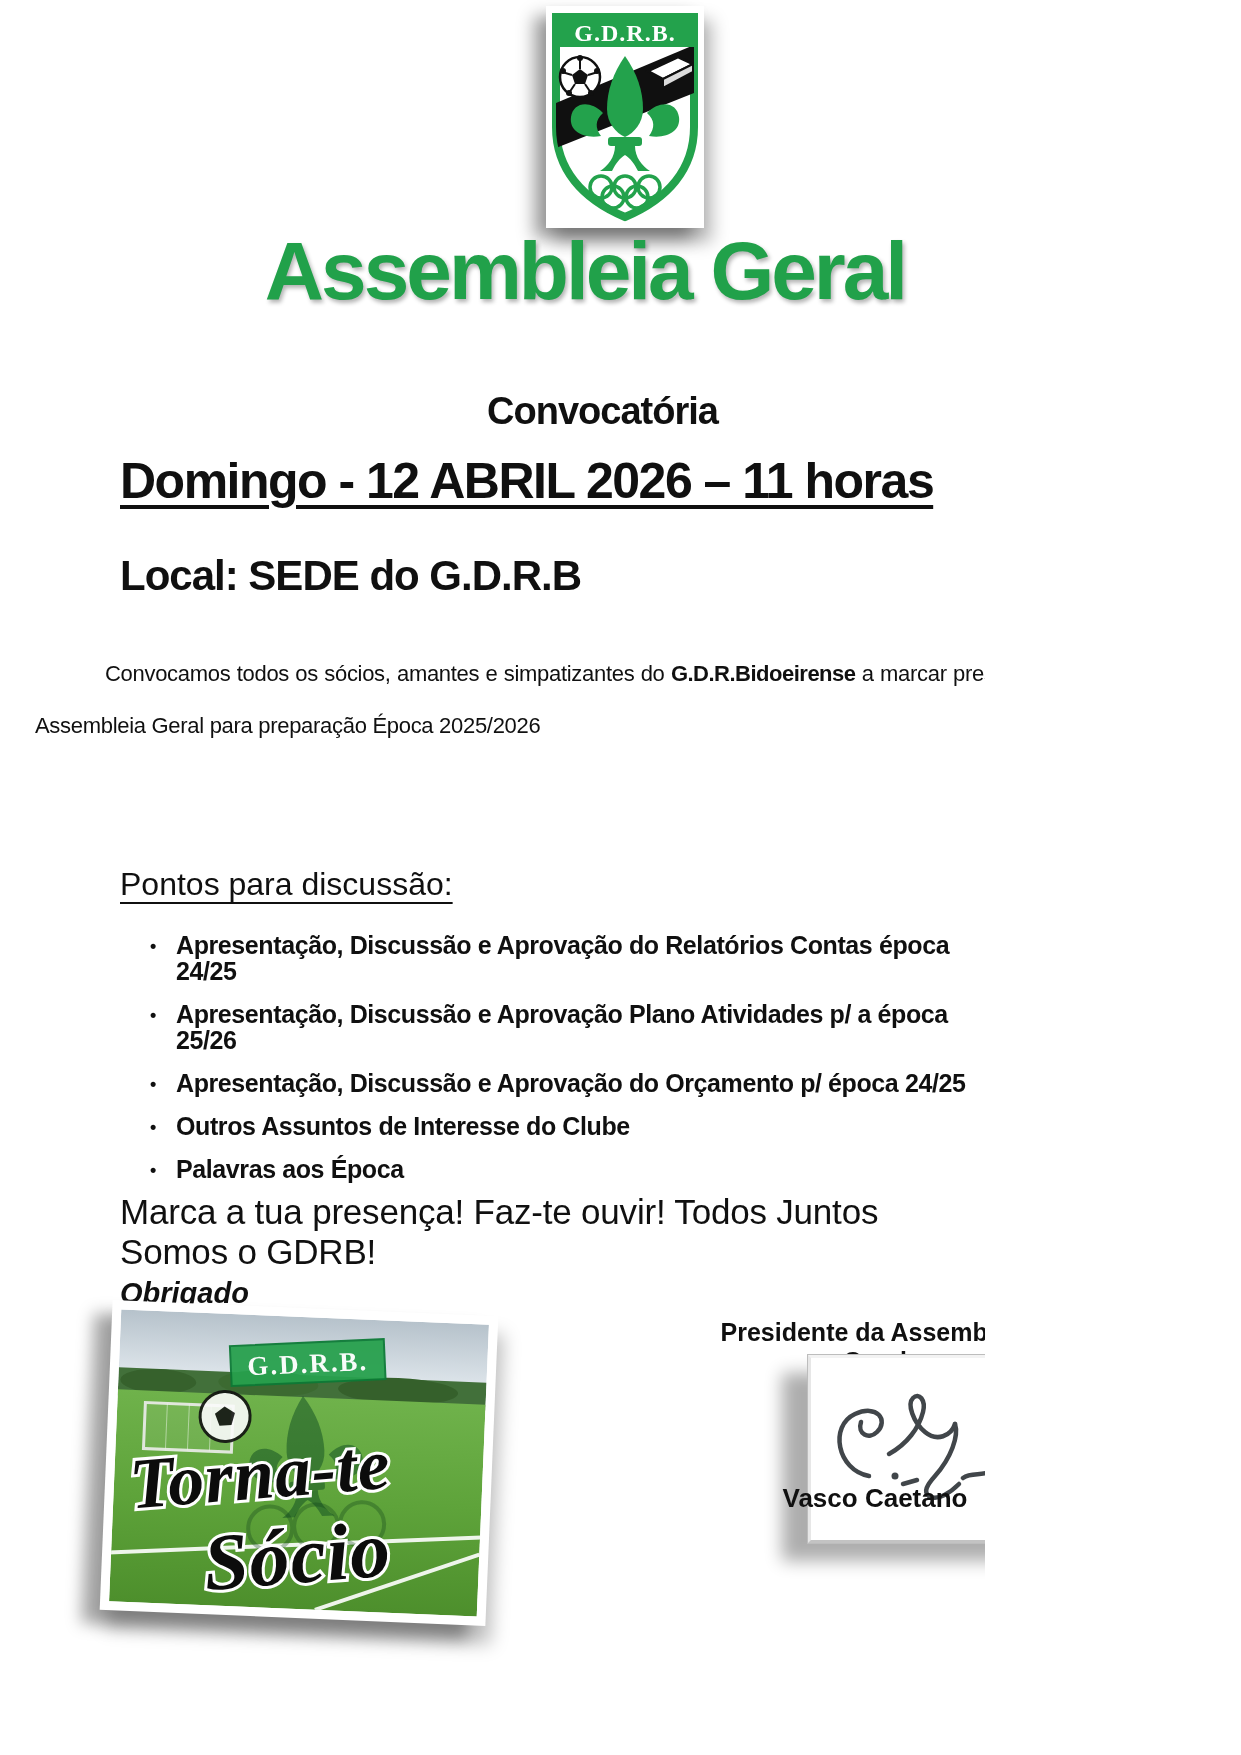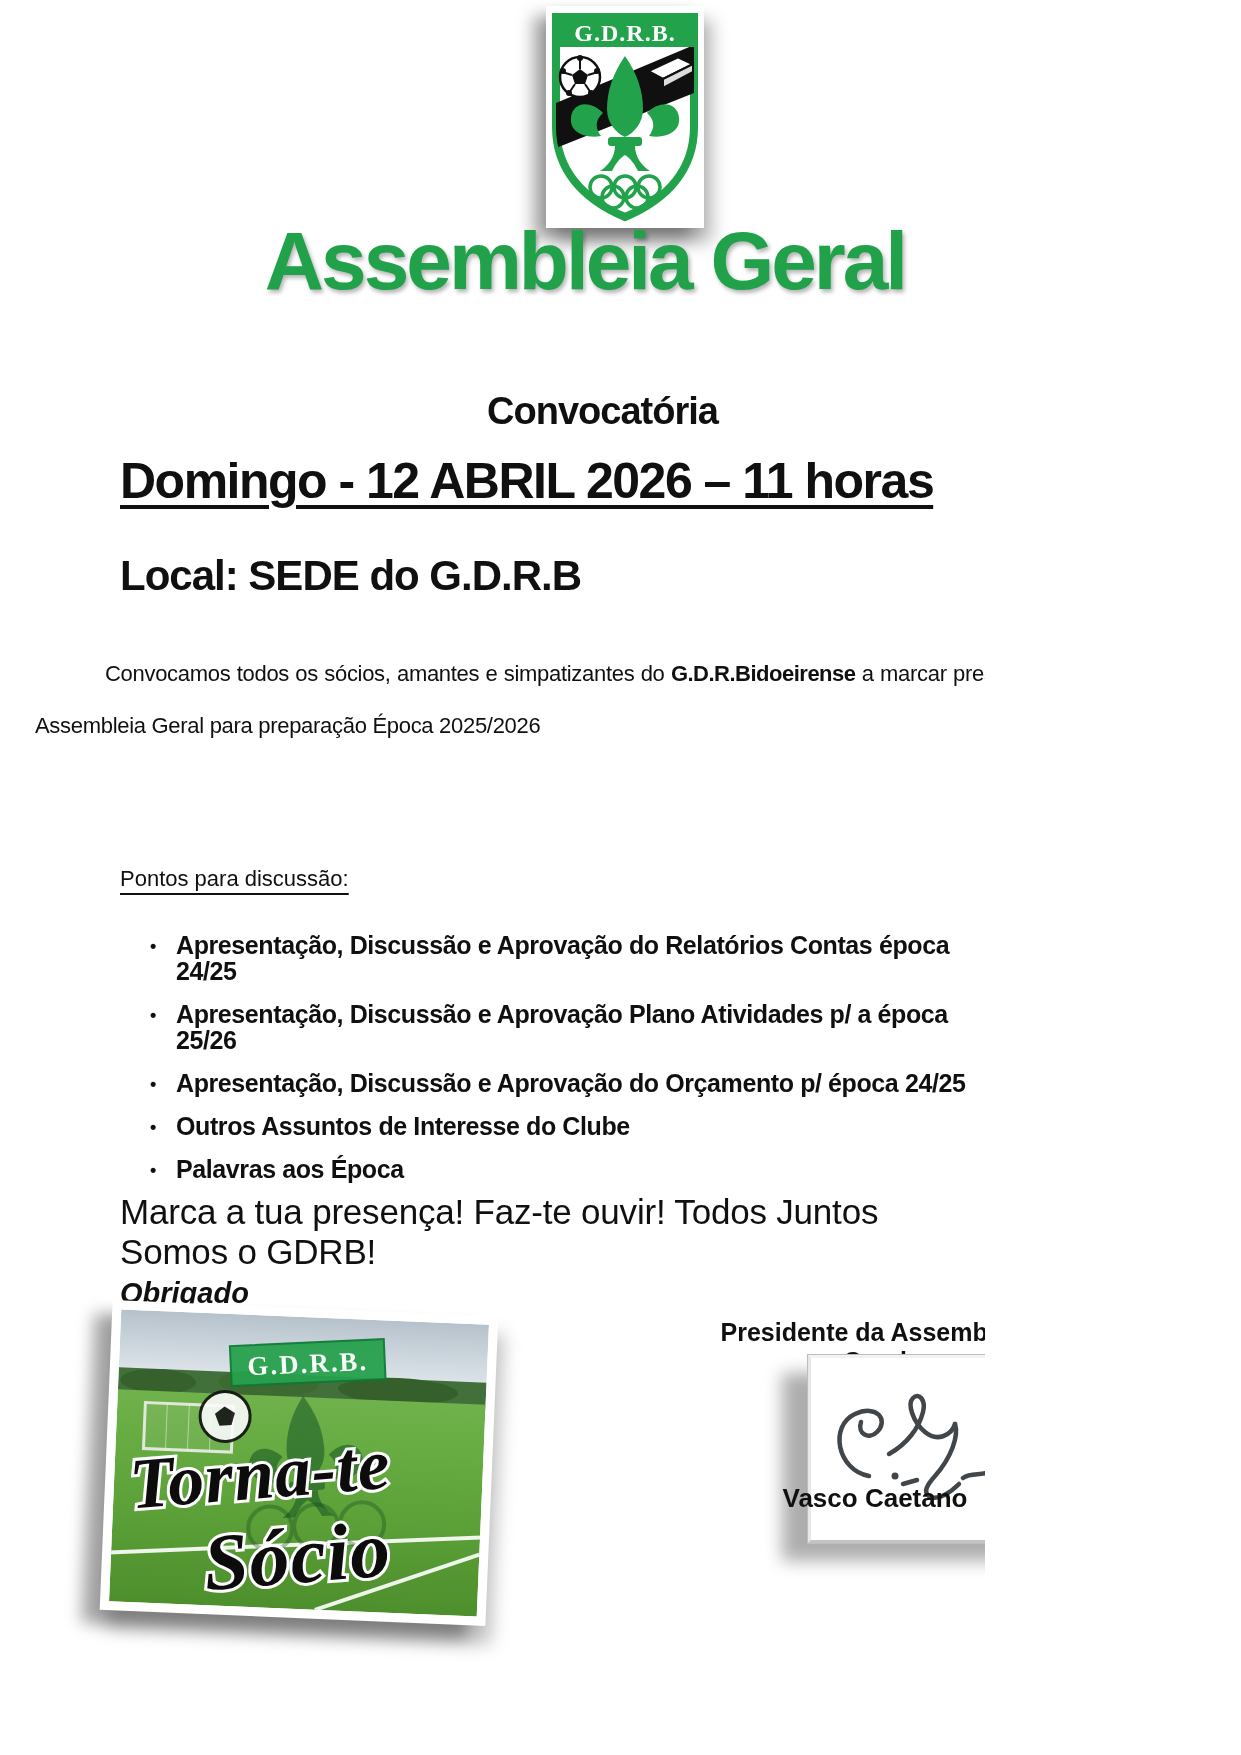--- a/index.html
+++ b/index.html
@@ -6,36 +6,36 @@
   .page{position:relative;width:985px;height:1755px;background:#fff;overflow:hidden;
         font-family:"Liberation Sans",sans-serif;color:#101010;}
 
   
   .logo-card{position:absolute;left:546px;top:6px;width:158px;height:222px;background:#fff;
              box-shadow:-12px 10px 16px rgba(0,0,0,.38), 8px 14px 16px rgba(0,0,0,.28);
              display:flex;align-items:center;justify-content:center;}
   .logo-card svg{width:150px;height:214px;}
 
   
-  .main-title{position:absolute;top:214px;left:0;width:1170px;text-align:center;
+  .main-title{position:absolute;top:224px;left:0;width:1170px;text-align:center;
               font-size:82px;font-weight:bold;letter-spacing:-3px;
               text-shadow:2px 3px 4px rgba(0,0,0,.30);}
   .subtitle{position:absolute;top:390px;left:35px;width:1135px;text-align:center;
             font-size:38px;font-weight:bold;letter-spacing:-1px;}
   .date-line{position:absolute;top:452px;left:120px;font-size:50px;font-weight:bold;letter-spacing:-1.5px;
              text-decoration:underline;text-decoration-thickness:4px;text-underline-offset:7px;}
   .location-line{position:absolute;top:552px;left:120px;font-size:42px;font-weight:bold;letter-spacing:-1px;}
 
   
   .intro{position:absolute;top:626px;left:35px;width:1172px;font-size:22px;line-height:52px;
          text-align:justify;text-indent:70px;letter-spacing:-0.3px;}
   .intro b{letter-spacing:-0.5px;}
 
   
-  .agenda-heading{position:absolute;top:866px;left:120px;font-size:22px;
+  .agenda-heading{position:absolute;top:866px;left:120px;font-size:32px;
                   text-decoration:underline;text-decoration-thickness:2px;text-underline-offset:7px;}
   .agenda-list{position:absolute;top:932px;left:148px;margin:0;padding:0;list-style:none;}
   .agenda-list li{position:relative;padding-left:28px;margin-bottom:17px;
                   font-size:25px;font-weight:bold;letter-spacing:-0.4px;line-height:26px;}
   .agenda-list li .bullet{position:absolute;left:2px;top:1px;font-size:18px;}
 
   .cta{position:absolute;top:1192px;left:120px;font-size:35px;letter-spacing:-0.2px;}
   .thanks{position:absolute;top:1277px;left:120px;font-size:29px;font-weight:bold;font-style:italic;}
 
   

